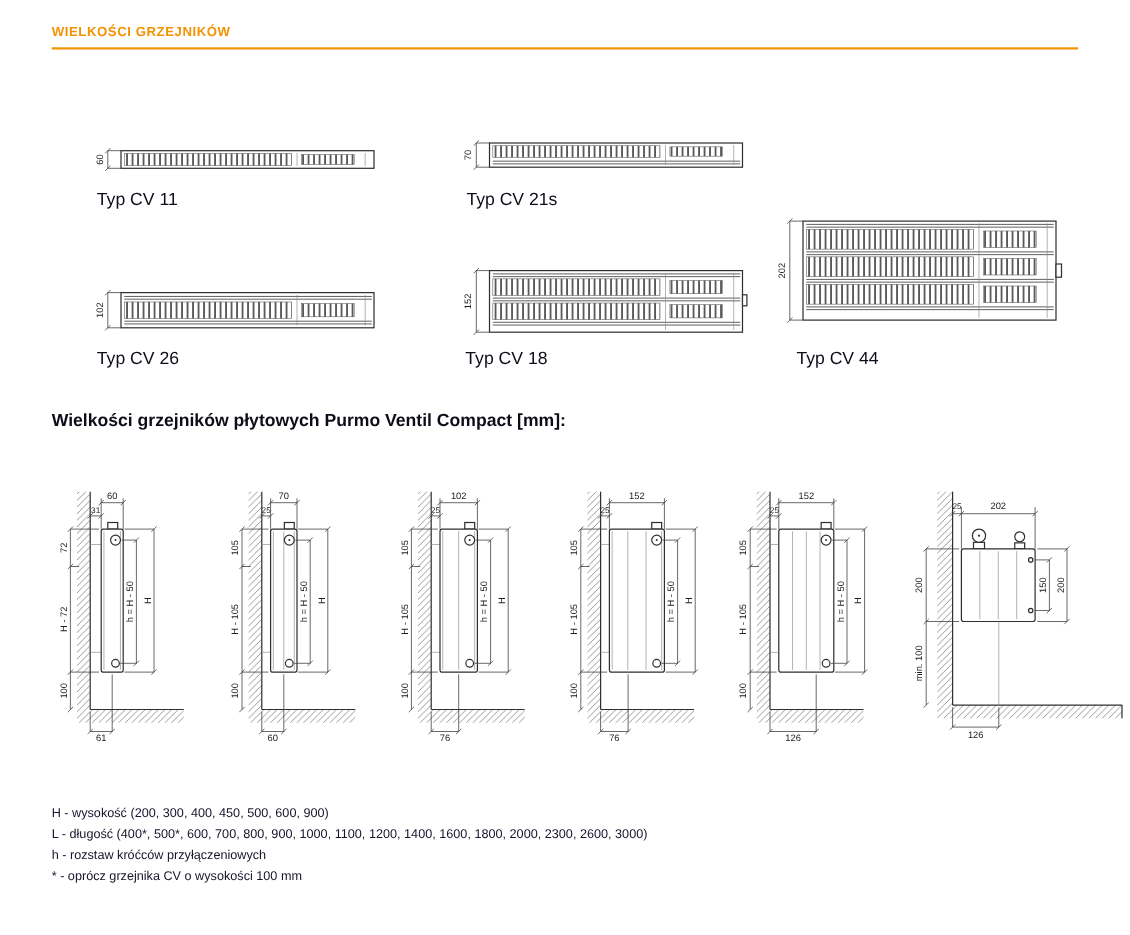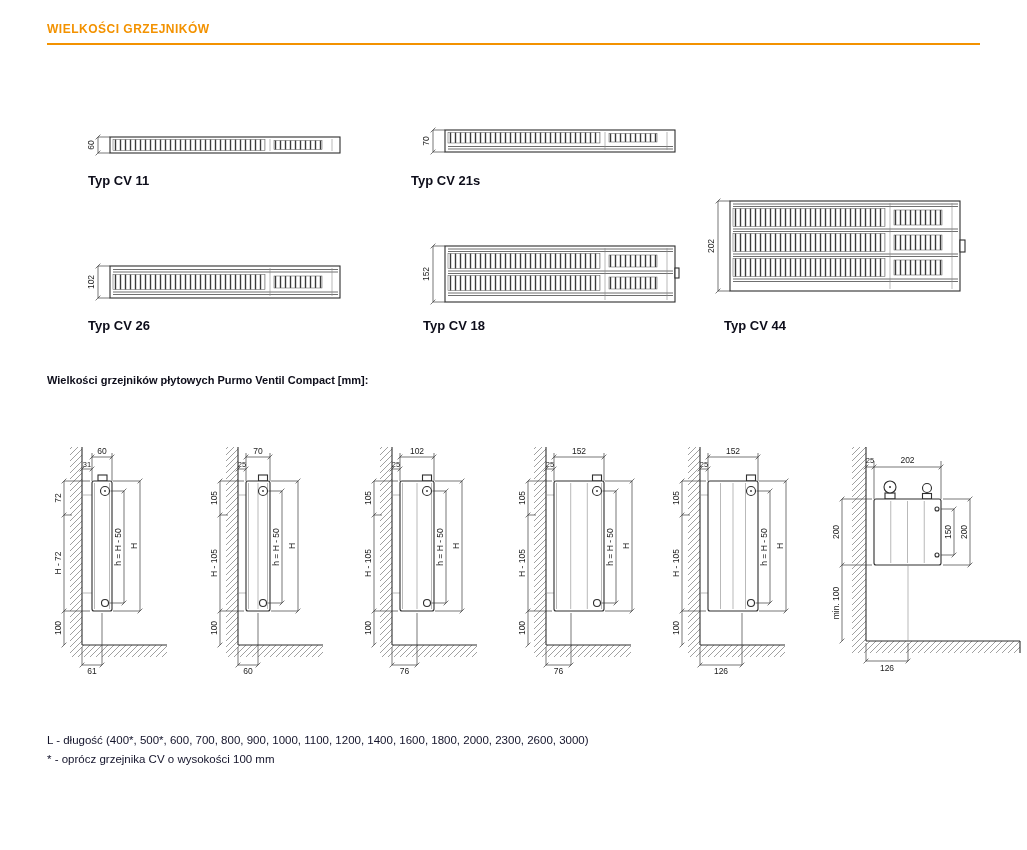--- a/index.html
+++ b/index.html
@@ -1,22 +1,22 @@
 <!DOCTYPE html>
 <html style="--accent: #F39200;"><head>
 <meta charset="utf-8">
 <style>
   *{margin:0;padding:0;box-sizing:border-box}
   html,body{background:#ffffff}
   body{font-family:"Liberation Sans",sans-serif;color:#14142b}
   .page{position:relative;width:1024px;height:850px;background:#fff;overflow:hidden}
   .title{position:absolute;left:47px;top:22px;font-size:12px;font-weight:bold;letter-spacing:.5px;color:var(--accent,#F39200)}
   .rule{position:absolute;left:47px;top:43px;width:933px;height:2px;background:var(--accent,#F39200)}
-  .tv-label{position:absolute;font-size:13px;font-weight:bold;color:#0d0d1a}
-  .subtitle{position:absolute;left:47px;top:374px;font-size:11px;font-weight:bold;color:#0d0d1a}
+  .tv-label{position:absolute;font-size:16px;font-weight:normal;color:#0d0d1a}
+  .subtitle{position:absolute;left:47px;top:374px;font-size:16px;font-weight:bold;color:#0d0d1a}
   .notes{position:absolute;left:47px;top:731px;font-size:11.5px;color:#14142b;line-height:19px}
   svg{position:absolute;overflow:visible}
   svg text{font-family:"Liberation Sans",sans-serif}
   .ln{stroke:#2e2e2e;stroke-width:1.1;fill:none}
   .body{fill:#ffffff;stroke:#2e2e2e;stroke-width:1.1}
   .pl{stroke:#4a4a4a;stroke-width:.8;fill:none}
   .thin{stroke:#8a8a8a;stroke-width:.6;fill:none}
   .dim{stroke:#3c3c3c;stroke-width:.7;fill:none}
   .t{font-size:8.5px;fill:#1c1c1c}
   .t.s{font-size:7.5px}
@@ -60,21 +60,21 @@
       <rect x="25" y="10.5" width="152" height="10.5" fill="url(#p-slots)" stroke="#555" stroke-width="0.5"></rect>
       <path class="pl" d="M25,24.5H250M25,27H250"></path>
       <line x1="182" y1="10" x2="182" y2="28" class="thin"></line>
       <rect x="186" y="11.5" width="48" height="8.5" fill="url(#p-slots)" stroke="#555" stroke-width="0.5"></rect>
       <line x1="244" y1="10" x2="244" y2="28" class="thin"></line>
     </g>
     <path class="dim" d="M10,8V30M10,8H22M10,30H22"></path>
     <path class="dim" d="M7.6,10.4L12.4,5.6M7.6,32.4L12.4,27.6"></path>
     <text class="t" transform="rotate(-90 5.5 19)" x="5.5" y="19" text-anchor="middle">70</text>
   </svg>
-  <div class="tv-label" style="left:411px;top:173px">Typ CV 21s</div>
+  <div class="tv-label" style="left:424px;top:173px">Typ CV 21s</div>
 
   <svg style="left:88px;top:258px" width="270" height="48" viewBox="0 0 270 48">
     <g>
       <rect x="22" y="8" width="230" height="32" class="body"></rect>
       <path class="pl" d="M25,11.5H250M25,14H250M25,34H250M25,36.5H250"></path>
       <rect x="25" y="16.5" width="152" height="15" fill="url(#p-slots)" stroke="#555" stroke-width="0.5"></rect>
       <line x1="182" y1="10" x2="182" y2="38" class="thin"></line>
       <rect x="186" y="18" width="48" height="12" fill="url(#p-slots)" stroke="#555" stroke-width="0.5"></rect>
       <line x1="244" y1="10" x2="244" y2="38" class="thin"></line>
     </g>
@@ -318,17 +318,19 @@
     <text class="t s" x="40" y="39.5" text-anchor="middle">25</text>
     <text class="t" x="77.5" y="39.5" text-anchor="middle">202</text>
     <text class="t" transform="rotate(-90 8.5 109)" x="8.5" y="109" text-anchor="middle">200</text>
     <text class="t" transform="rotate(-90 8.5 180)" x="8.5" y="180" text-anchor="middle">min. 100</text>
     <text class="t" transform="rotate(-90 121 109)" x="121" y="109" text-anchor="middle">150</text>
     <text class="t" transform="rotate(-90 137 109)" x="137" y="109" text-anchor="middle">200</text>
     <text class="t" x="57" y="247.5" text-anchor="middle">126</text>
   </svg>
 
   <div class="notes">
+    <div>H - wysokość (200, 300, 400, 450, 500, 600, 900)</div>
     <div>L - długość (400*, 500*, 600, 700, 800, 900, 1000, 1100, 1200, 1400, 1600, 1800, 2000, 2300, 2600, 3000)</div>
+    <div>h - rozstaw króćców przyłączeniowych</div>
     <div>* - oprócz grzejnika CV o wysokości 100 mm</div>
   </div>
 
 </div>
 
 </body></html>

